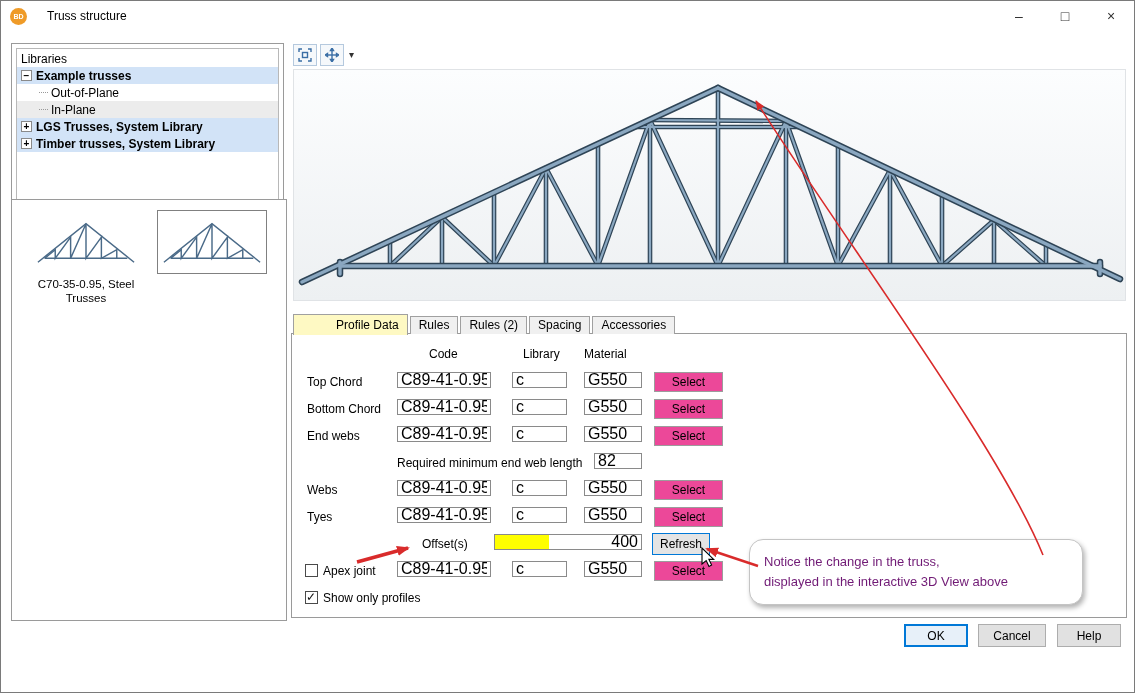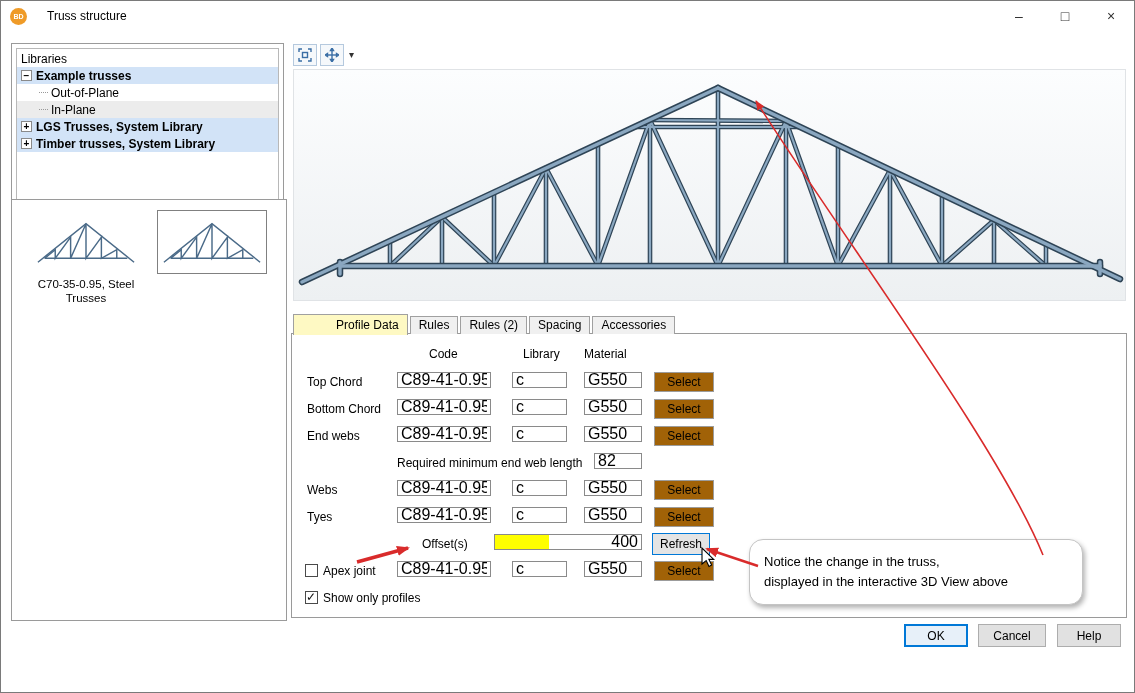--- a/index.html
+++ b/index.html
@@ -46,38 +46,38 @@
   .tab{height:18px;line-height:17px;padding:0 8px;background:#f0f0f0;border:1px solid #a0a0a0;border-bottom:none;margin-right:2px;}
   .tab.active{height:21px;line-height:20px;background:#fef9c3;margin-bottom:-1px;padding-left:42px;}
   #panel{position:absolute;left:290px;top:332px;width:836px;height:285px;border:1px solid #9a9a9a;background:#fff;}
   .hdr{position:absolute;top:13px;font-size:12px;}
   .lbl{position:absolute;height:20px;line-height:20px;font-size:12px;white-space:nowrap;}
   .tb{position:absolute;height:16px;border:1px solid #8a8a8a;background:#fff;padding:0 3px;
     font-family:"Liberation Sans",sans-serif;font-size:16px;}
   .code{left:105px;width:94px;}
   .libf{left:220px;width:55px;}
   .matf{left:292px;width:58px;}
-  .selbtn{position:absolute;left:362px;width:60px;height:20px;font-size:12px;background:#a16207;
+  .selbtn{position:absolute;left:362px;width:69px;height:20px;font-size:12px;background:#ec4899;
     border:1px solid #9c9c9c;font-family:"Liberation Sans",sans-serif;padding:0;}
   #offset-input{left:202px;width:148px;background:linear-gradient(90deg,#ffff00 0px,#ffff00 54px,#ffffff 54px);}
   #refresh-btn{position:absolute;left:360px;top:199px;width:58px;height:22px;font-size:12px;background:#e4e4e4;
     border:1px solid #0078d7;font-family:"Liberation Sans",sans-serif;padding:0;}
   input[type=checkbox]{appearance:none;-webkit-appearance:none;width:13px;height:13px;border:1px solid #4a4a4a;
     background:#fff;margin:0;position:absolute;}
   input[type=checkbox]:checked::after{content:"✓";position:absolute;left:0;top:-2px;font-size:12px;color:#111;}
   
   .btn{position:absolute;top:623px;height:23px;font-size:12px;background:#e1e1e1;border:1px solid #adadad;
     font-family:"Liberation Sans",sans-serif;padding:0;}
   #ok-btn{left:903px;width:64px;border:1px solid #0078d7;box-shadow:inset 0 0 0 1px #0078d7;background:#e7f0f9;}
   #cancel-btn{left:977px;width:68px;}
   #help-btn{left:1056px;width:64px;}
   
   #callout{position:absolute;left:748px;top:538px;width:334px;height:66px;background:#fff;border:1px solid #c4c4c4;
     border-radius:14px;box-shadow:2px 3px 5px rgba(0,0,0,.3);z-index:40;padding:12px 0 0 14px;
-    color:#000000;font-size:13px;line-height:20px;}
+    color:#701a75;font-size:13px;line-height:20px;}
   #overlay{position:absolute;left:0;top:0;width:1135px;height:693px;z-index:60;pointer-events:none;}
 </style>
 </head>
 <body>
 
 <div id="win">
 
   <svg width="0" height="0" style="position:absolute" aria-hidden="true">
     <defs>
       <symbol id="mini-truss" viewBox="0 0 104 54">

